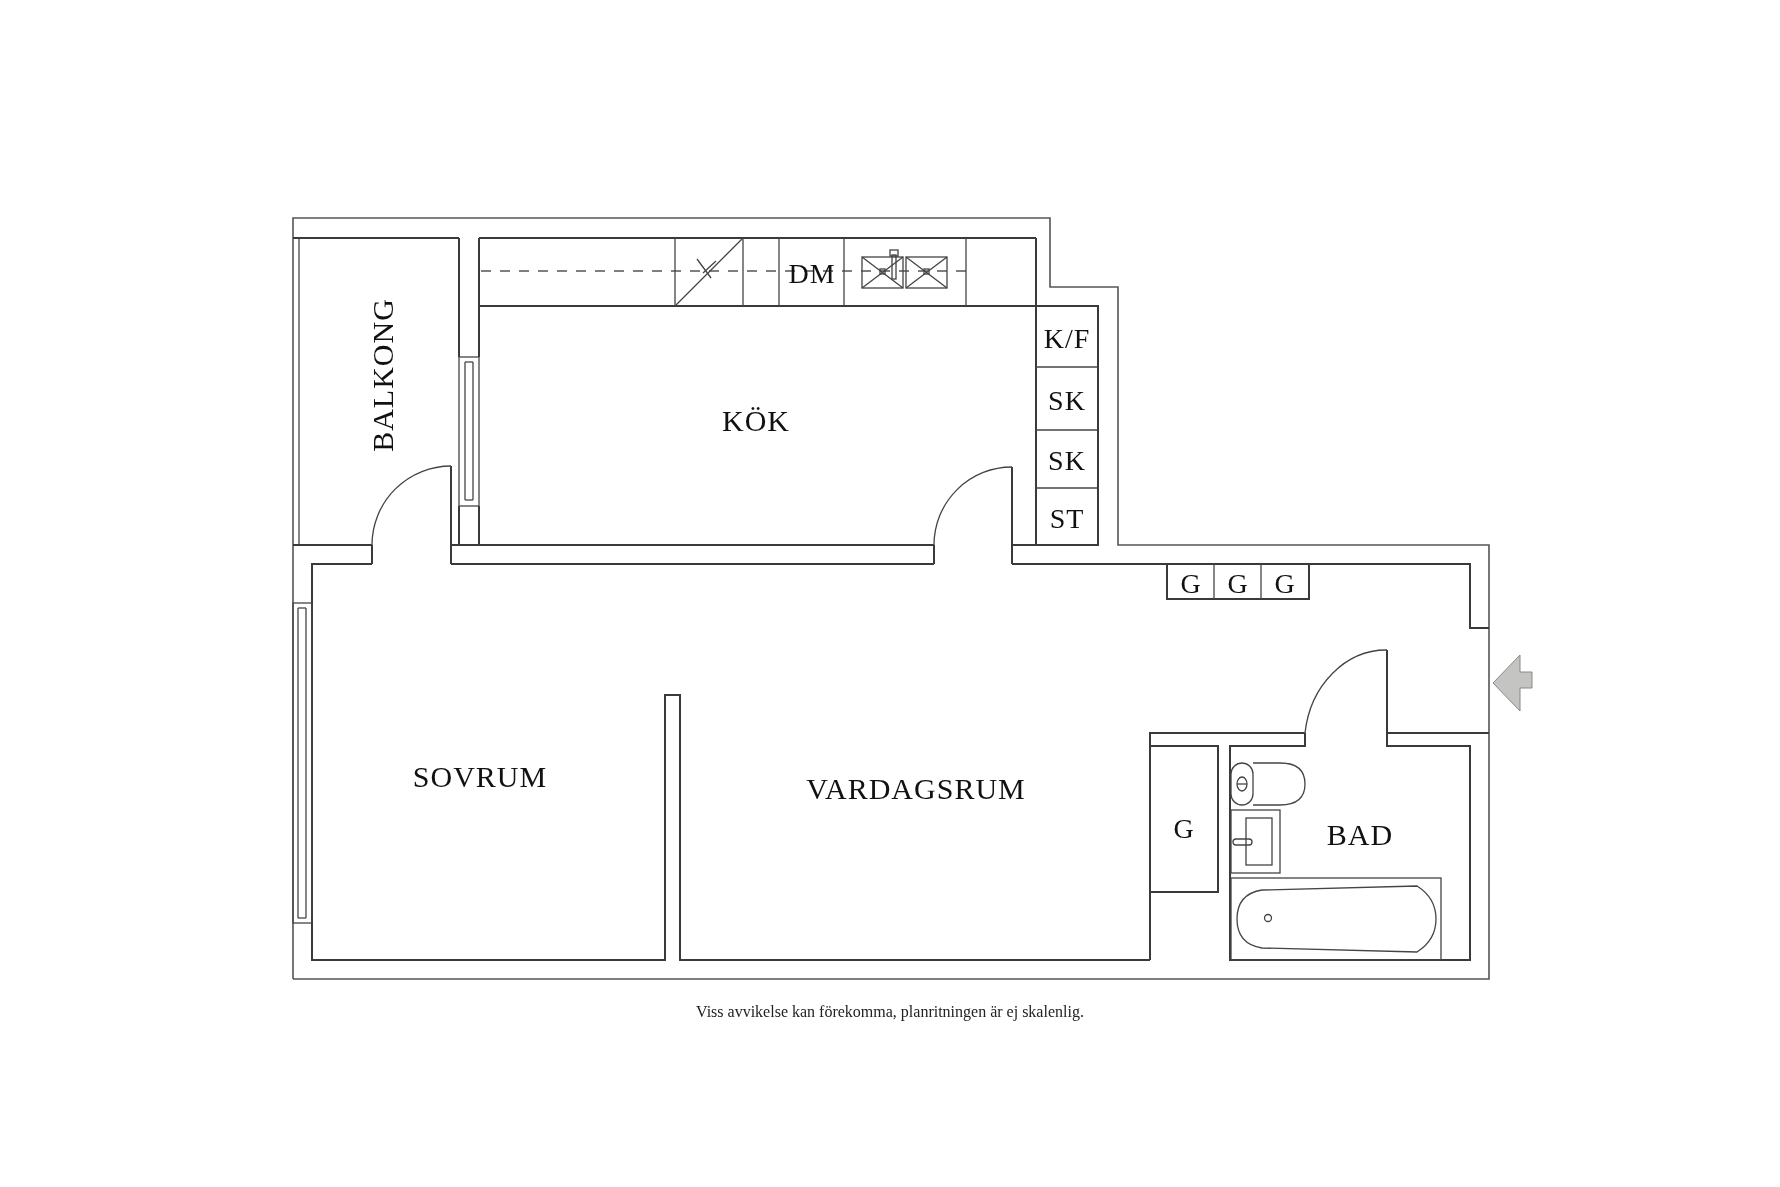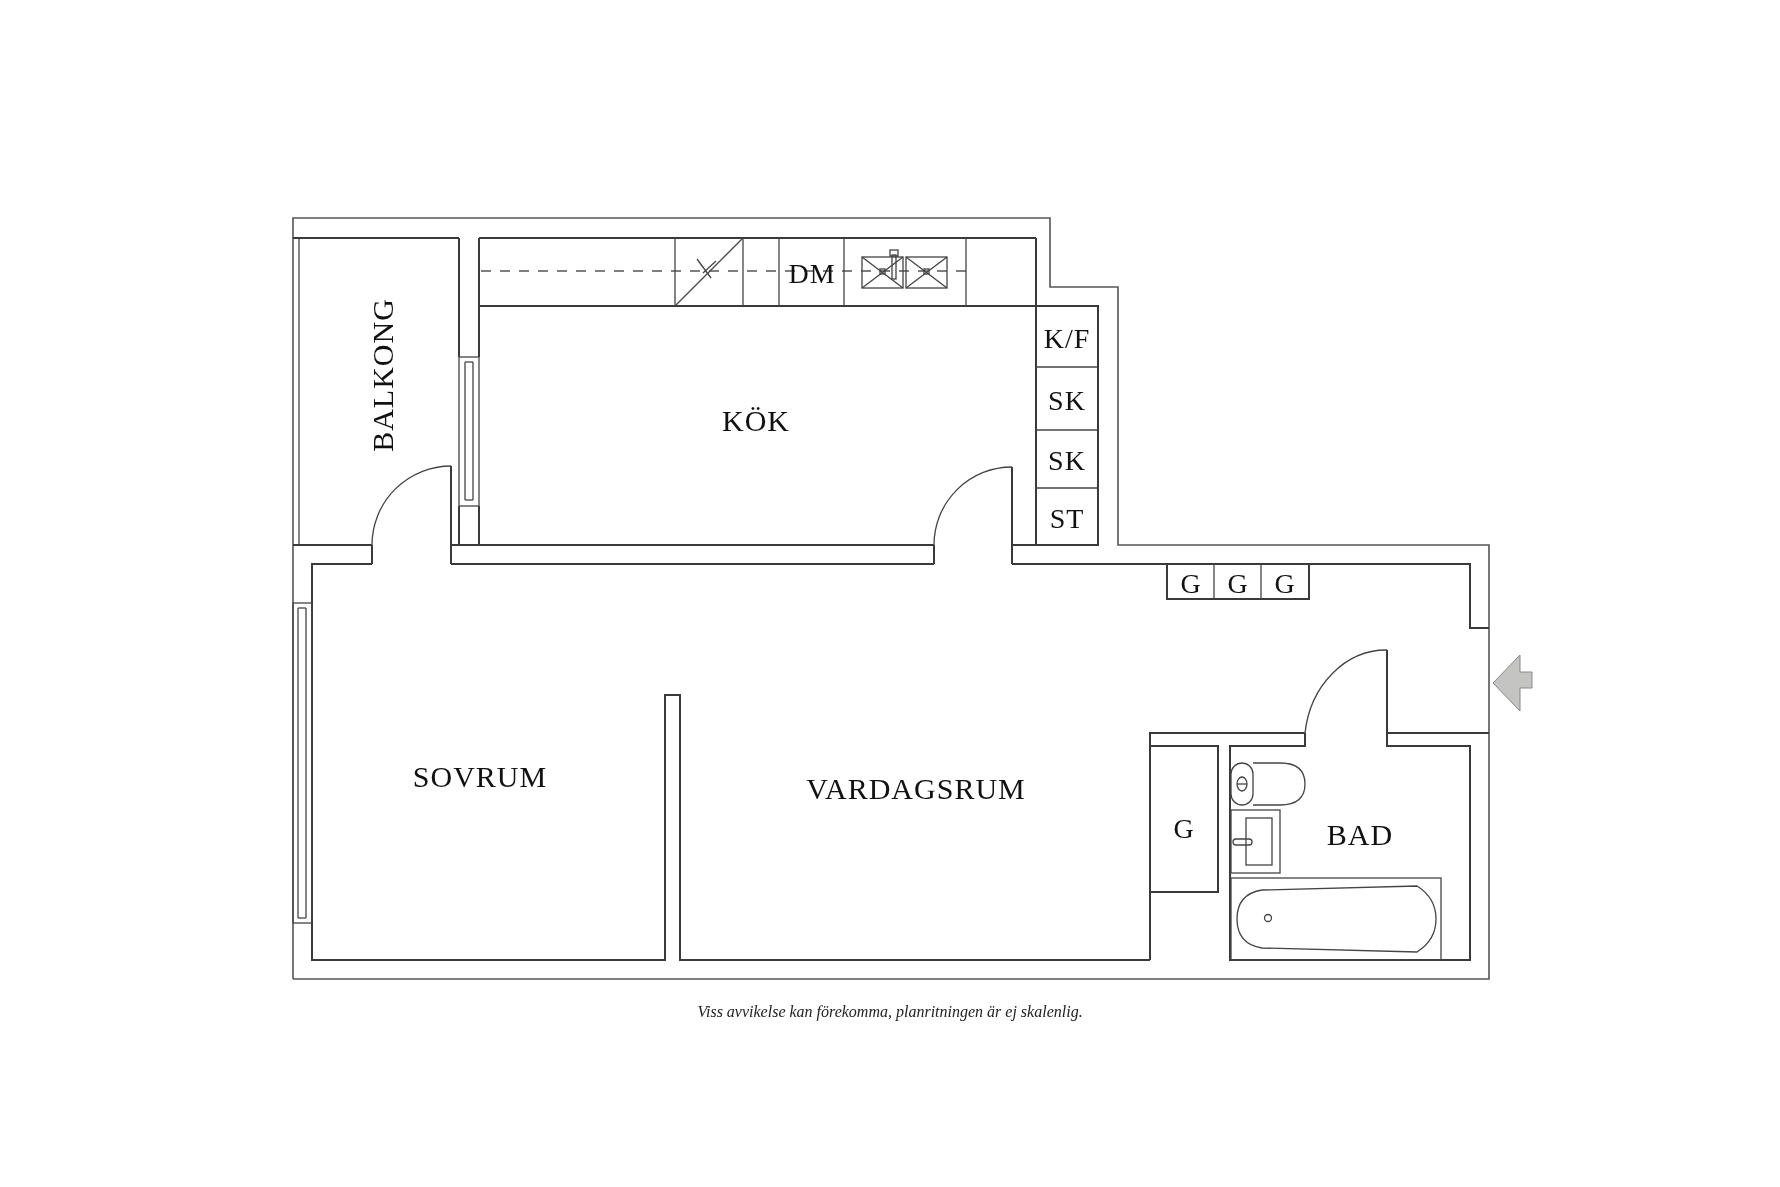--- a/index.html
+++ b/index.html
@@ -6,21 +6,21 @@
   body { width:1780px; height:1187px; position:relative; overflow:hidden; }
   svg.plan { position:absolute; left:0; top:0; width:1780px; height:1187px; }
   .w { fill:none; stroke:#3a3a3a; stroke-width:2; }
   .wl { fill:none; stroke:#555; stroke-width:1.6; }
   .thin { fill:none; stroke:#444; stroke-width:1.3; }
   .dash { fill:none; stroke:#555; stroke-width:1.3; stroke-dasharray:10 9; }
   .lbl { font-family:"Liberation Serif","DejaVu Serif",serif; fill:#111; letter-spacing:1px; }
   .room { font-size:30px; }
   .fix { font-size:28px; }
   .note { position:absolute; left:0; width:1780px; top:1003px; text-align:center;
-          font-family:"Liberation Serif","DejaVu Serif",serif; font-style:italic; font-size:16px; color:#222; }
+          font-family:"Liberation Serif","DejaVu Serif",serif; font-size:16px; color:#222; }
 </style>
 </head>
 <body>
 
 <svg class="plan" viewBox="0 0 1780 1187" xmlns="http://www.w3.org/2000/svg">
 
   <g>
 
     <polyline class="wl" points="293,979 293,218 1050,218 1050,287 1118,287 1118,545 1489,545 1489,979 293,979"></polyline>
   </g>

